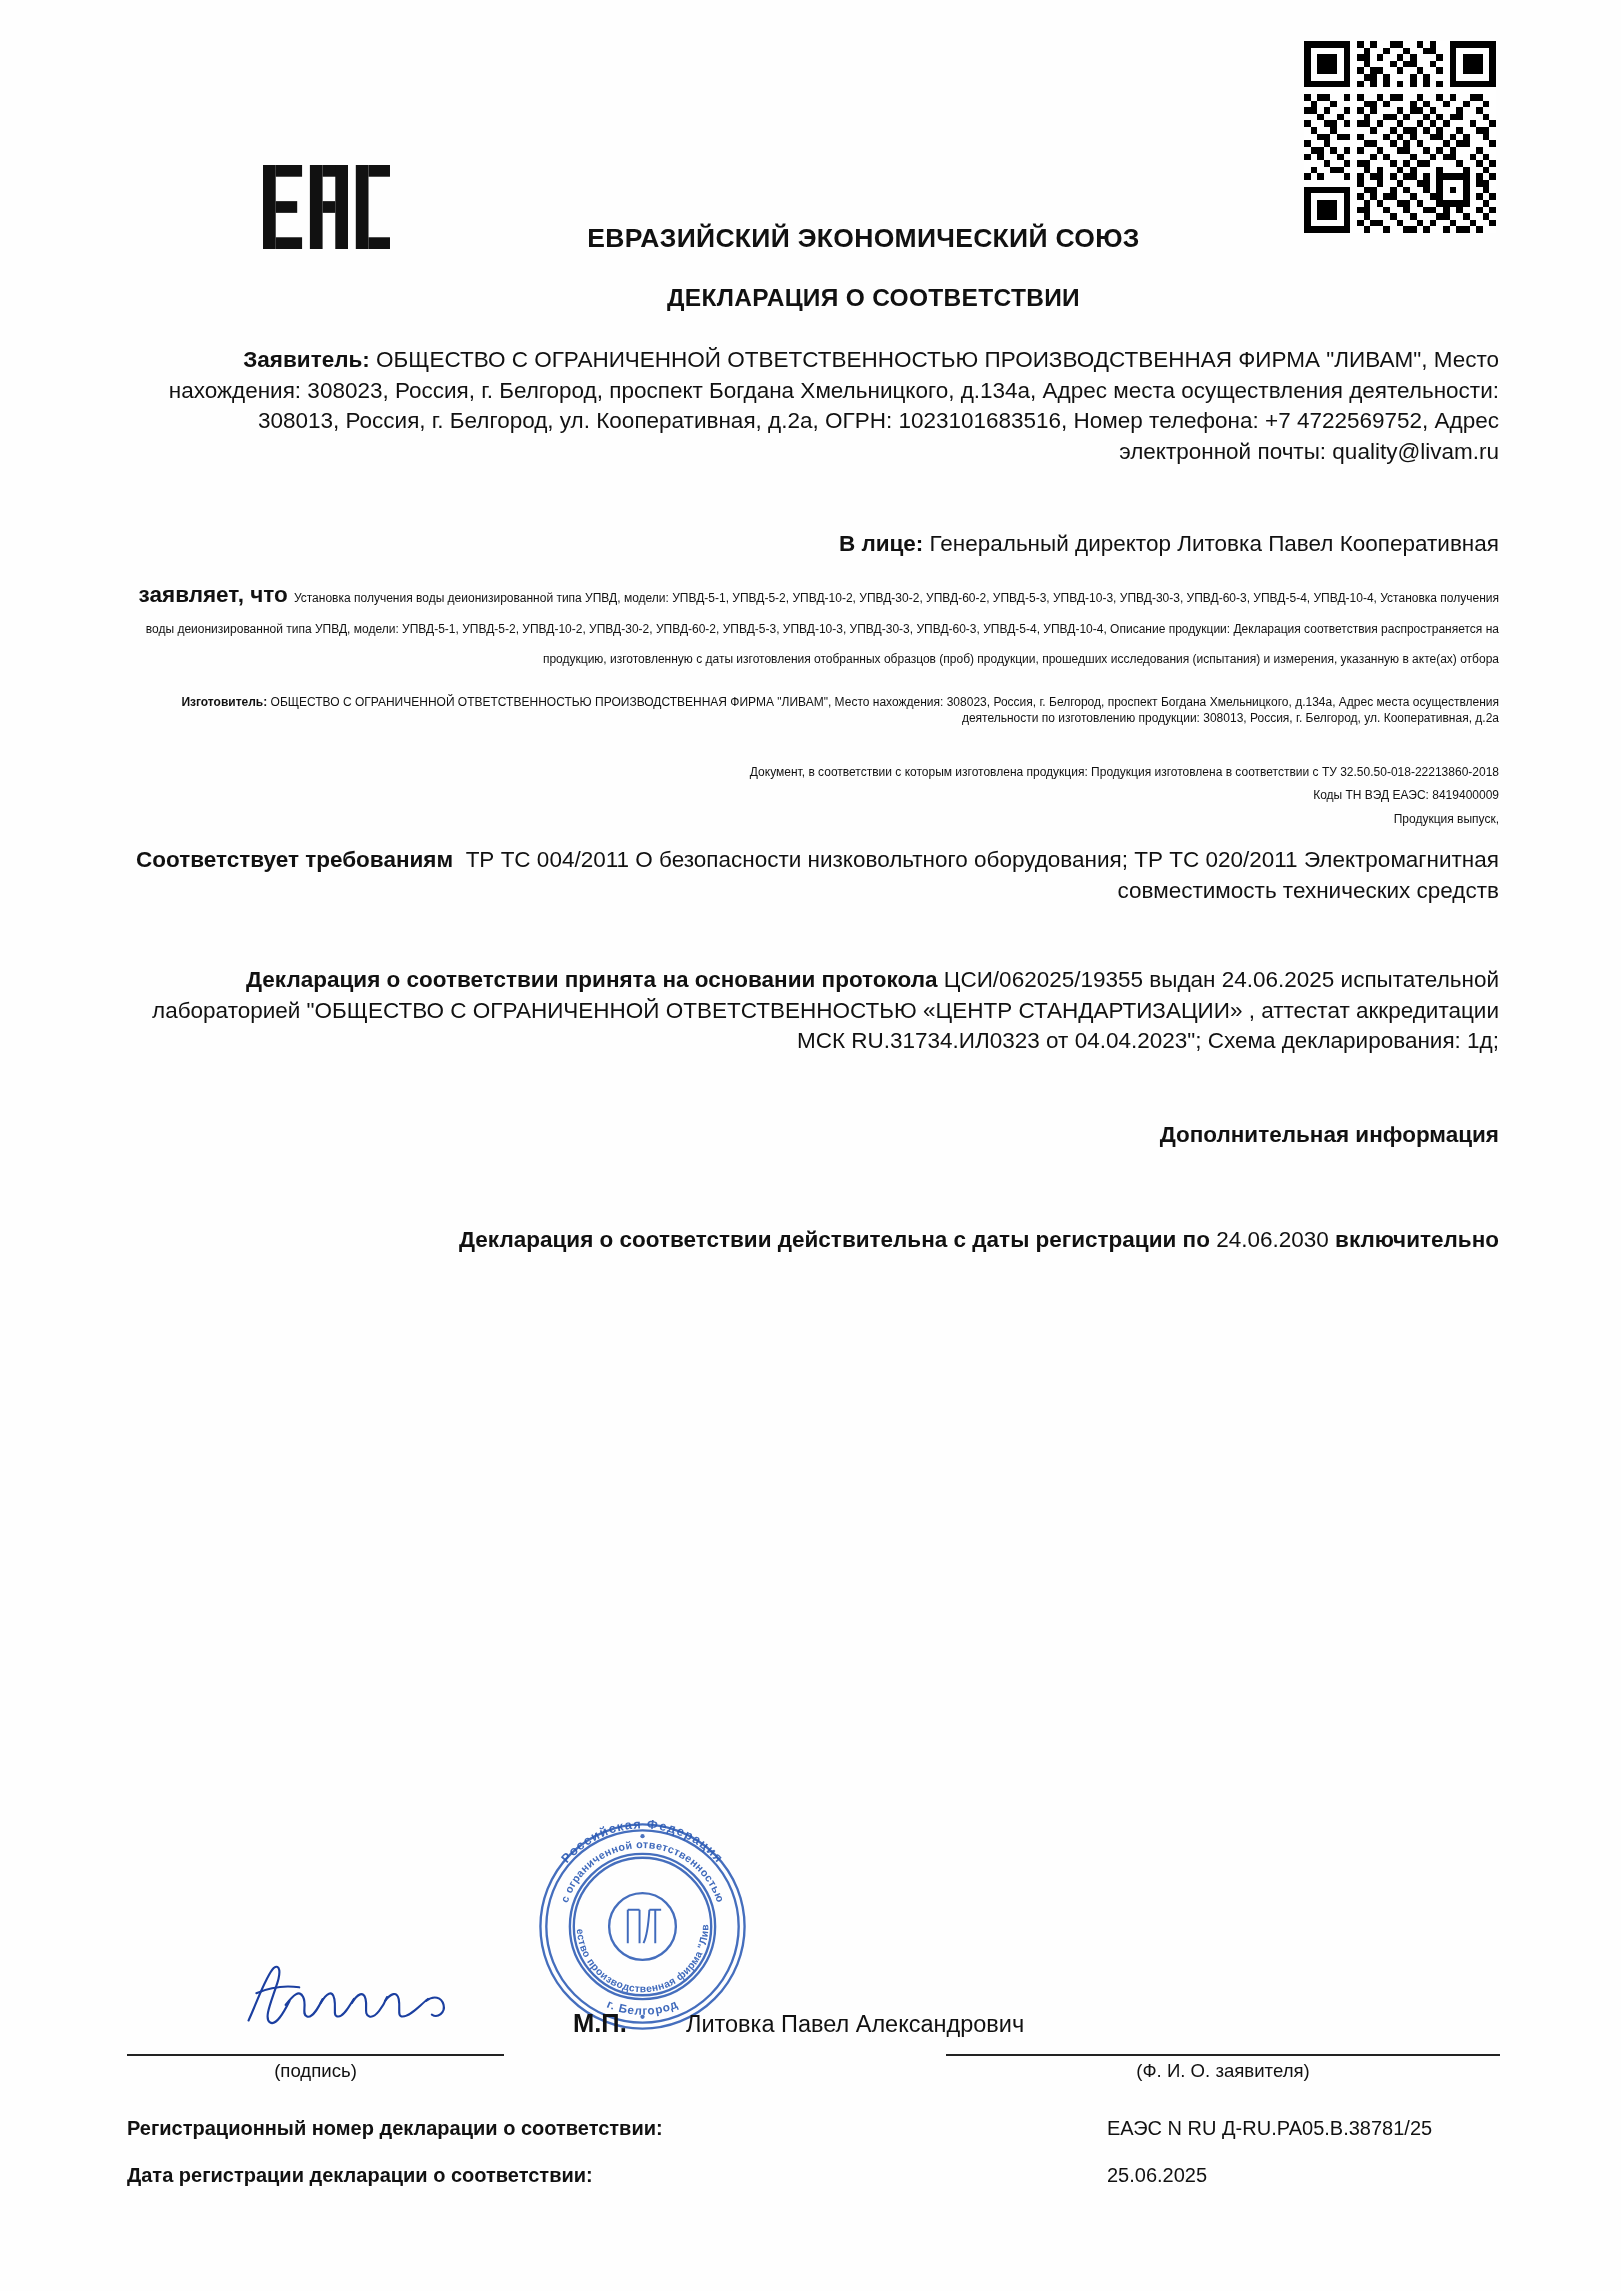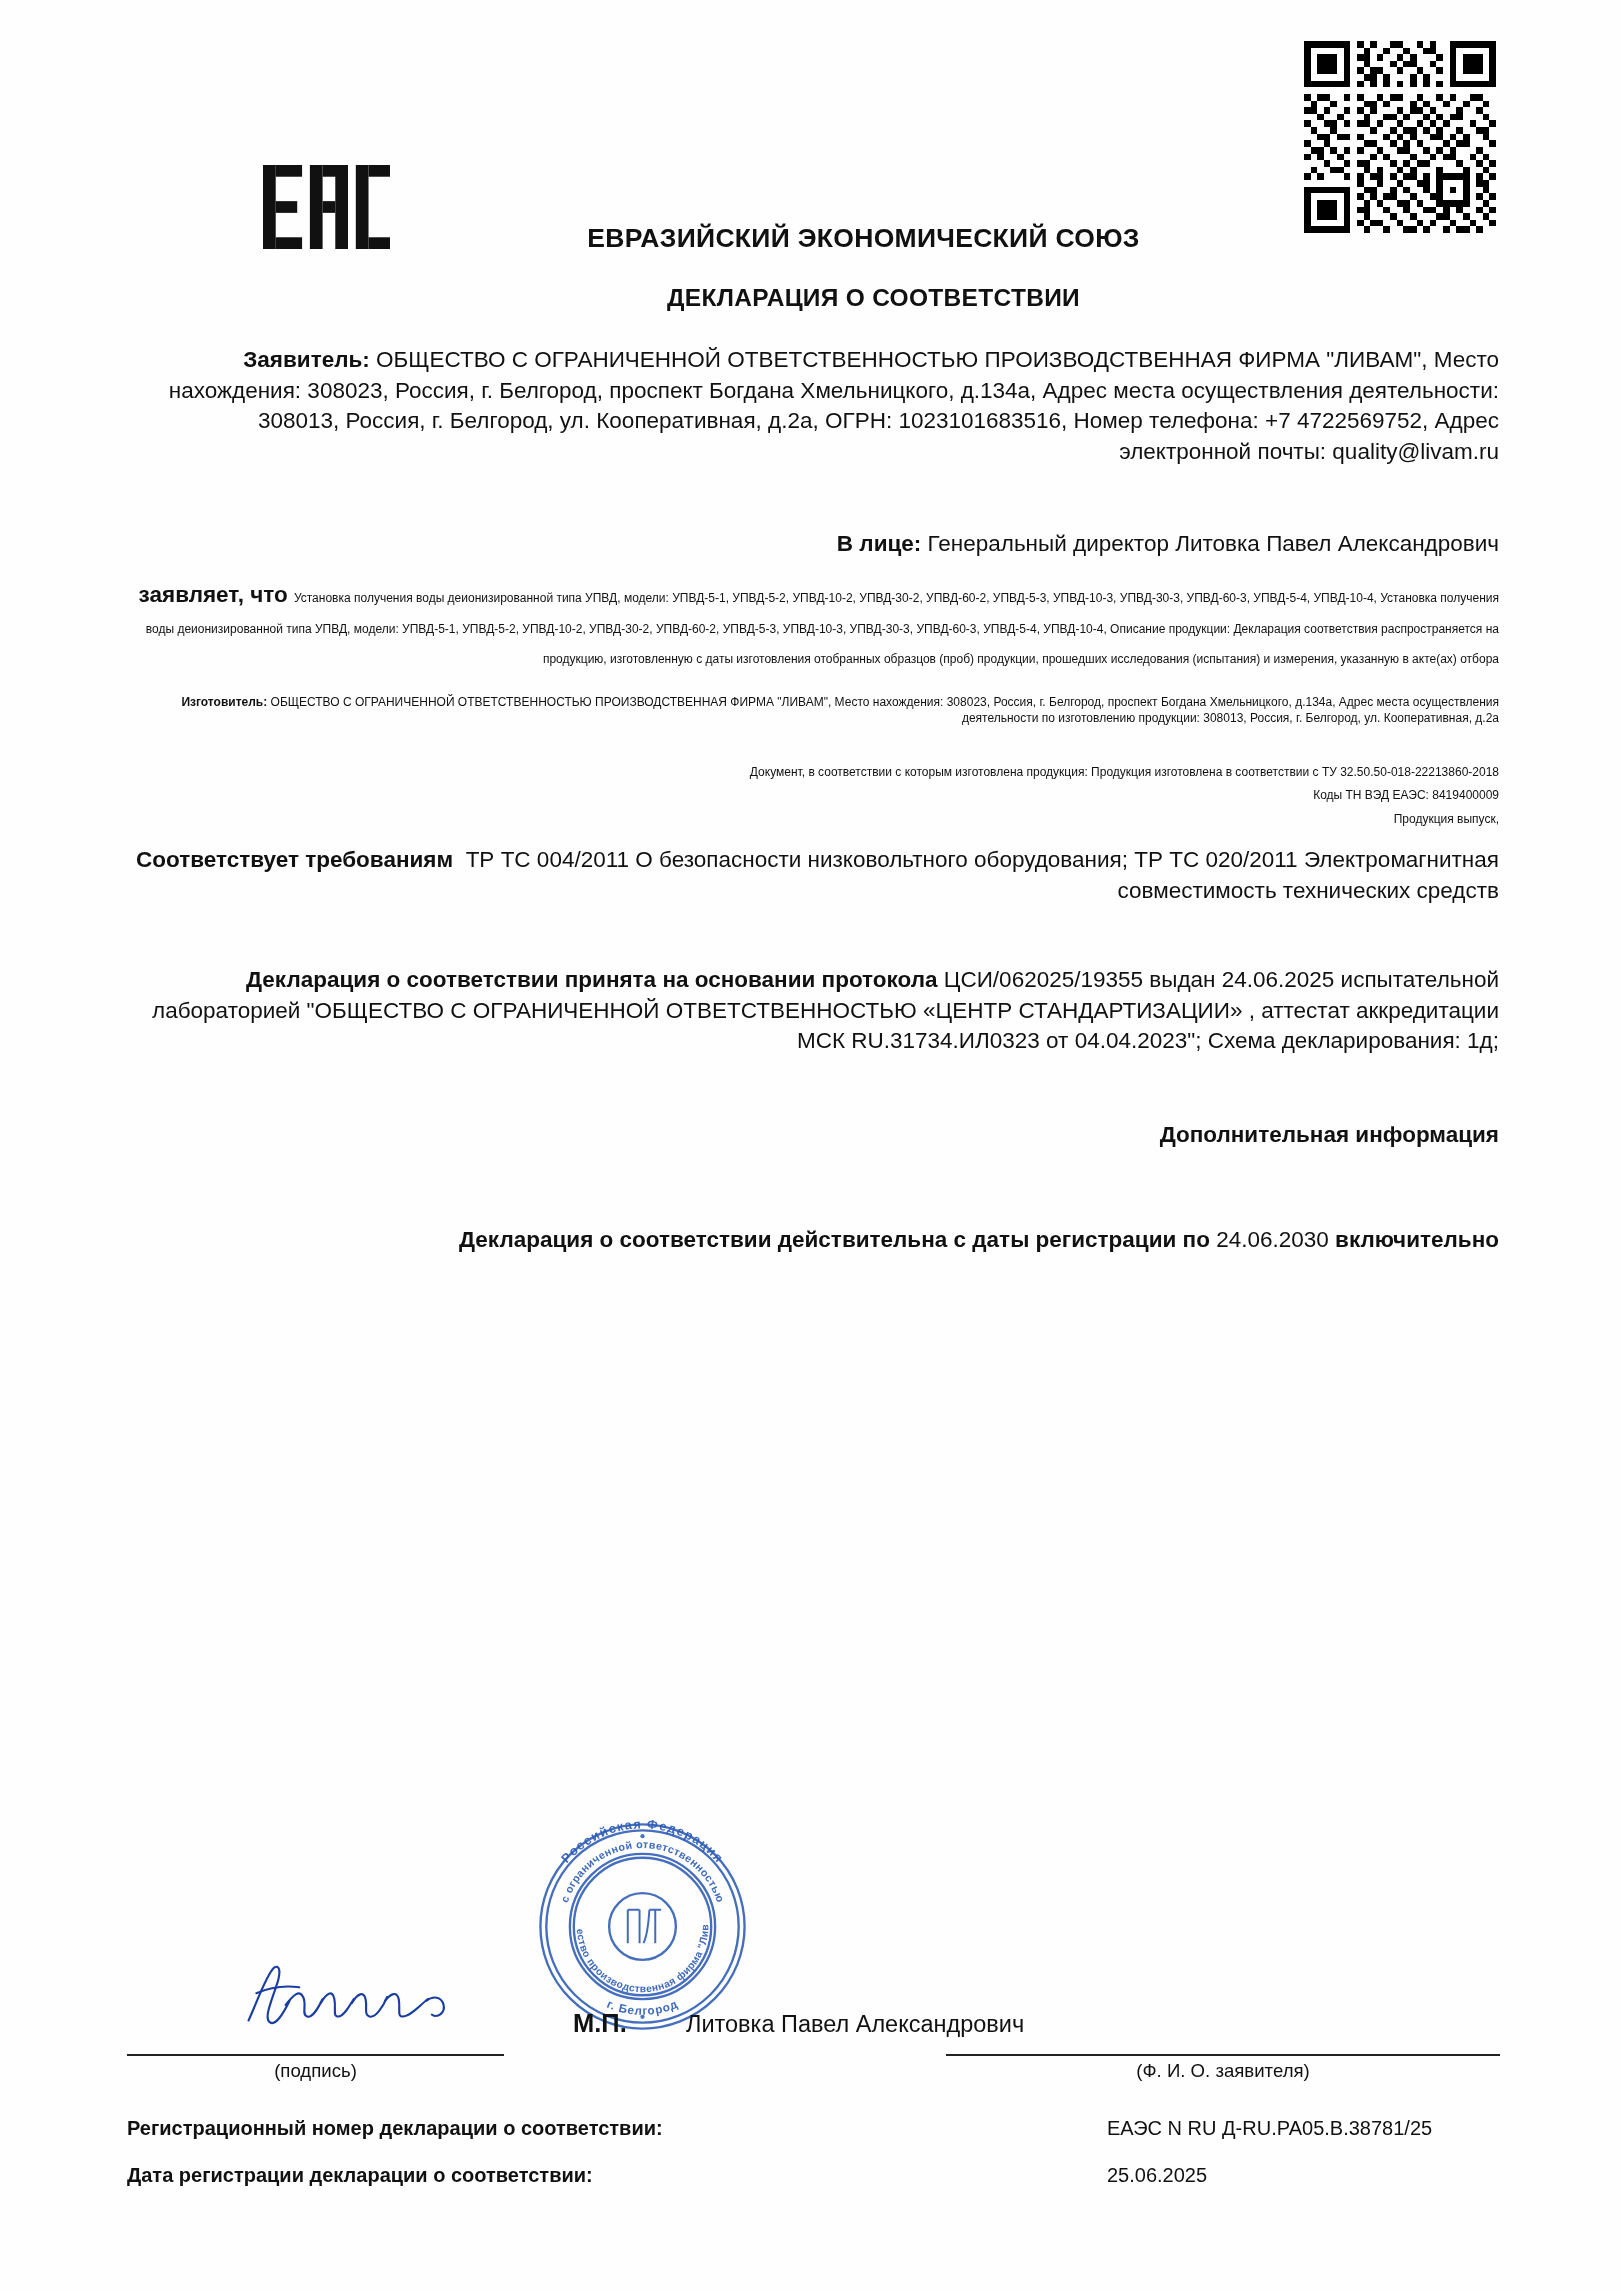--- a/index.html
+++ b/index.html
@@ -416,21 +416,21 @@
   <div class="hdr-union">ЕВРАЗИЙСКИЙ ЭКОНОМИЧЕСКИЙ СОЮЗ</div>
   <div class="hdr-decl">ДЕКЛАРАЦИЯ О СООТВЕТСТВИИ</div>
 
   <div class="block" style="top:345px;">
     <span class="lbl">Заявитель:</span>
     <span>ОБЩЕСТВО С ОГРАНИЧЕННОЙ ОТВЕТСТВЕННОСТЬЮ ПРОИЗВОДСТВЕННАЯ ФИРМА "ЛИВАМ", Место нахождения: 308023, Россия, г. Белгород, проспект Богдана Хмельницкого, д.134а, Адрес места осуществления деятельности: 308013, Россия, г. Белгород, ул. Кооперативная, д.2а, ОГРН: 1023101683516, Номер телефона: +7 4722569752, Адрес электронной почты: quality@livam.ru</span>
   </div>
 
   <div class="block" style="top:529px;">
     <span class="lbl">В лице:</span>
-    <span>Генеральный директор Литовка Павел Александрович</span>
+    <span>Генеральный директор Литовка Павел Кооперативная</span>
   </div>
 
   <div class="block" style="top:580px;">
     <span class="lbl" style="font-size:22.5px;">заявляет, что</span>
     <span class="small">Установка получения воды деионизированной типа УПВД, модели: УПВД-5-1, УПВД-5-2, УПВД-10-2, УПВД-30-2, УПВД-60-2, УПВД-5-3, УПВД-10-3, УПВД-30-3, УПВД-60-3, УПВД-5-4, УПВД-10-4, Установка получения воды деионизированной типа УПВД, модели: УПВД-5-1, УПВД-5-2, УПВД-10-2, УПВД-30-2, УПВД-60-2, УПВД-5-3, УПВД-10-3, УПВД-30-3, УПВД-60-3, УПВД-5-4, УПВД-10-4, Описание продукции: Декларация соответствия распространяется на продукцию, изготовленную с даты изготовления отобранных образцов (проб) продукции, прошедших исследования (испытания) и измерения, указанную в акте(ах) отбора</span>
   </div>
 
   <div class="block small" style="top:695px;">
     <span class="lbl">Изготовитель:</span>
     <span>ОБЩЕСТВО С ОГРАНИЧЕННОЙ ОТВЕТСТВЕННОСТЬЮ ПРОИЗВОДСТВЕННАЯ ФИРМА "ЛИВАМ", Место нахождения: 308023, Россия, г. Белгород, проспект Богдана Хмельницкого, д.134а, Адрес места осуществления деятельности по изготовлению продукции: 308013, Россия, г. Белгород, ул. Кооперативная, д.2а</span>

